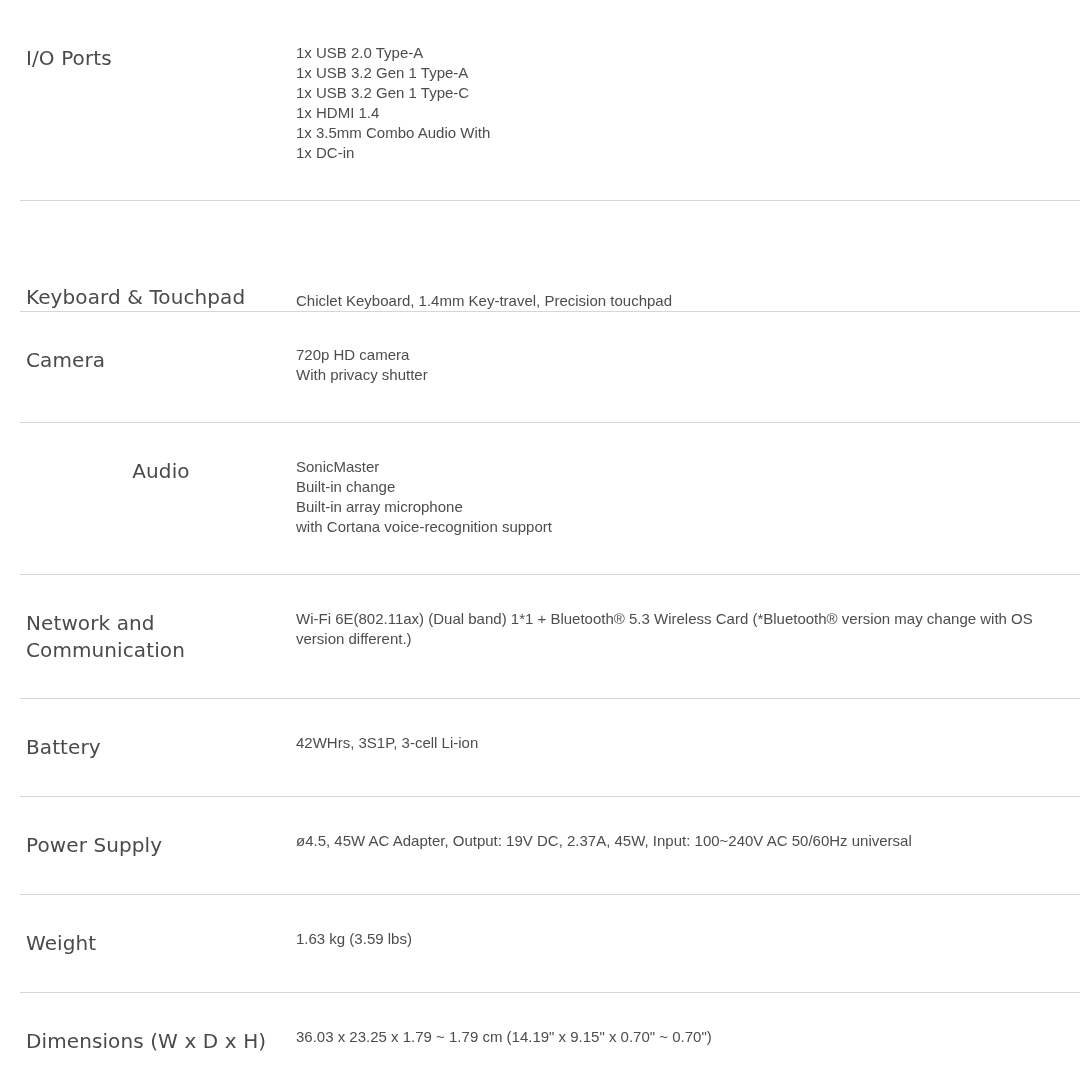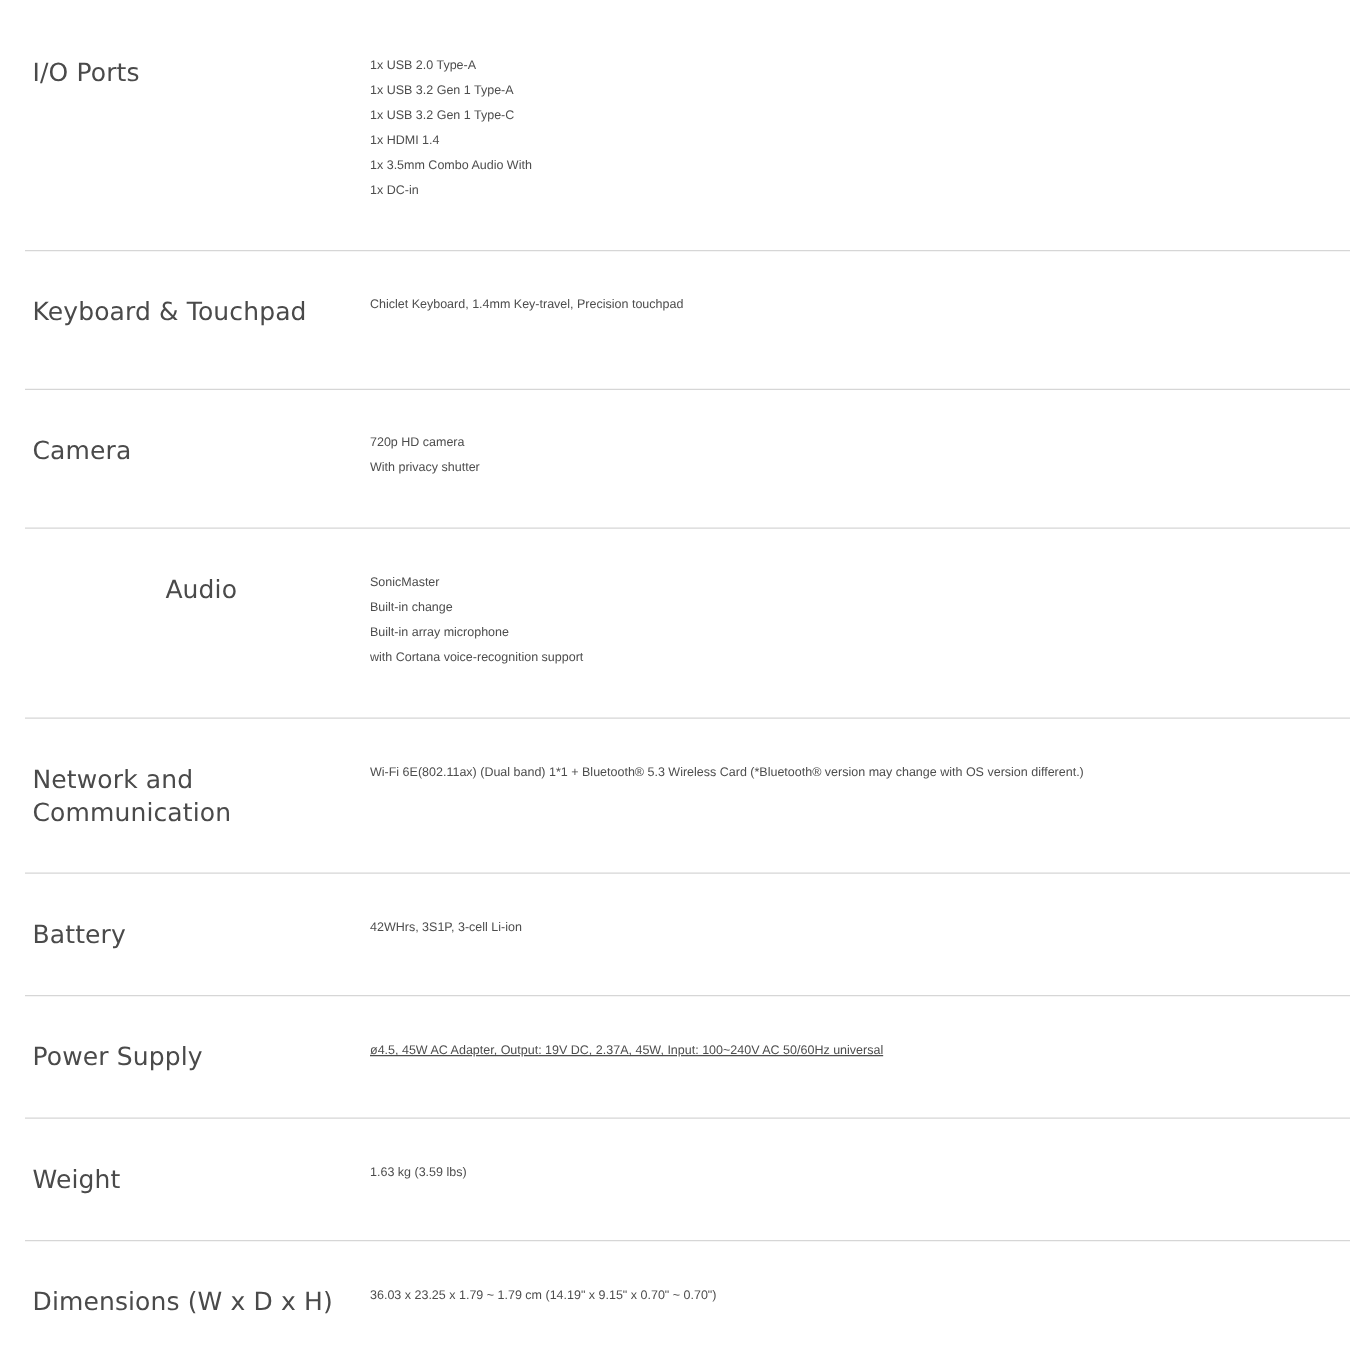--- a/index.html
+++ b/index.html
@@ -32,21 +32,21 @@
     flex: none;
     font-family: "DejaVu Sans", sans-serif;
     font-size: 20px;
     color: #4a4a4a;
     line-height: 27px;
     letter-spacing: 0.1px;
   }
   .spec-values {
     flex: 1;
     font-family: "Liberation Sans", sans-serif;
-    font-size: 10px;
+    font-size: 15px;
     color: #4d4d4d;
     line-height: 20px;
     padding-right: 16px;
   }
   .spec-values .line {
     display: block;
   }
 </style>
 </head>
 <body>
@@ -58,21 +58,21 @@
     <div class="spec-values" style="padding-top:31px;">
       <span class="line">1x USB 2.0 Type-A</span>
       <span class="line">1x USB 3.2 Gen 1 Type-A</span>
       <span class="line">1x USB 3.2 Gen 1 Type-C</span>
       <span class="line">1x HDMI 1.4</span>
       <span class="line">1x 3.5mm Combo Audio With</span>
       <span class="line">1x DC-in</span>
     </div>
   </div>
 
-  <div class="spec-row" style="height:111px;">
+  <div class="spec-row" style="height:111px;align-items:flex-end;">
     <div class="spec-label" style="padding-top:35px;">Keyboard &amp; Touchpad</div>
     <div class="spec-values" style="padding-top:33px;">
       <span class="line">Chiclet Keyboard, 1.4mm Key-travel, Precision touchpad</span>
     </div>
   </div>
 
   <div class="spec-row" style="height:111px;">
     <div class="spec-label" style="padding-top:35px;">Camera</div>
     <div class="spec-values" style="padding-top:33px;">
       <span class="line">720p HD camera</span>
@@ -99,21 +99,21 @@
 
   <div class="spec-row" style="height:98px;">
     <div class="spec-label" style="padding-top:35px;">Battery</div>
     <div class="spec-values" style="padding-top:34px;">
       <span class="line">42WHrs, 3S1P, 3-cell Li-ion</span>
     </div>
   </div>
 
   <div class="spec-row" style="height:98px;">
     <div class="spec-label" style="padding-top:35px;">Power Supply</div>
-    <div class="spec-values" style="padding-top:34px;text-decoration:underline;">
+    <div class="spec-values" style="padding-top:34px;">
       <span class="line">ø4.5, 45W AC Adapter, Output: 19V DC, 2.37A, 45W, Input: 100~240V AC 50/60Hz universal</span>
     </div>
   </div>
 
   <div class="spec-row" style="height:98px;">
     <div class="spec-label" style="padding-top:35px;">Weight</div>
     <div class="spec-values" style="padding-top:34px;">
       <span class="line">1.63 kg (3.59 lbs)</span>
     </div>
   </div>

